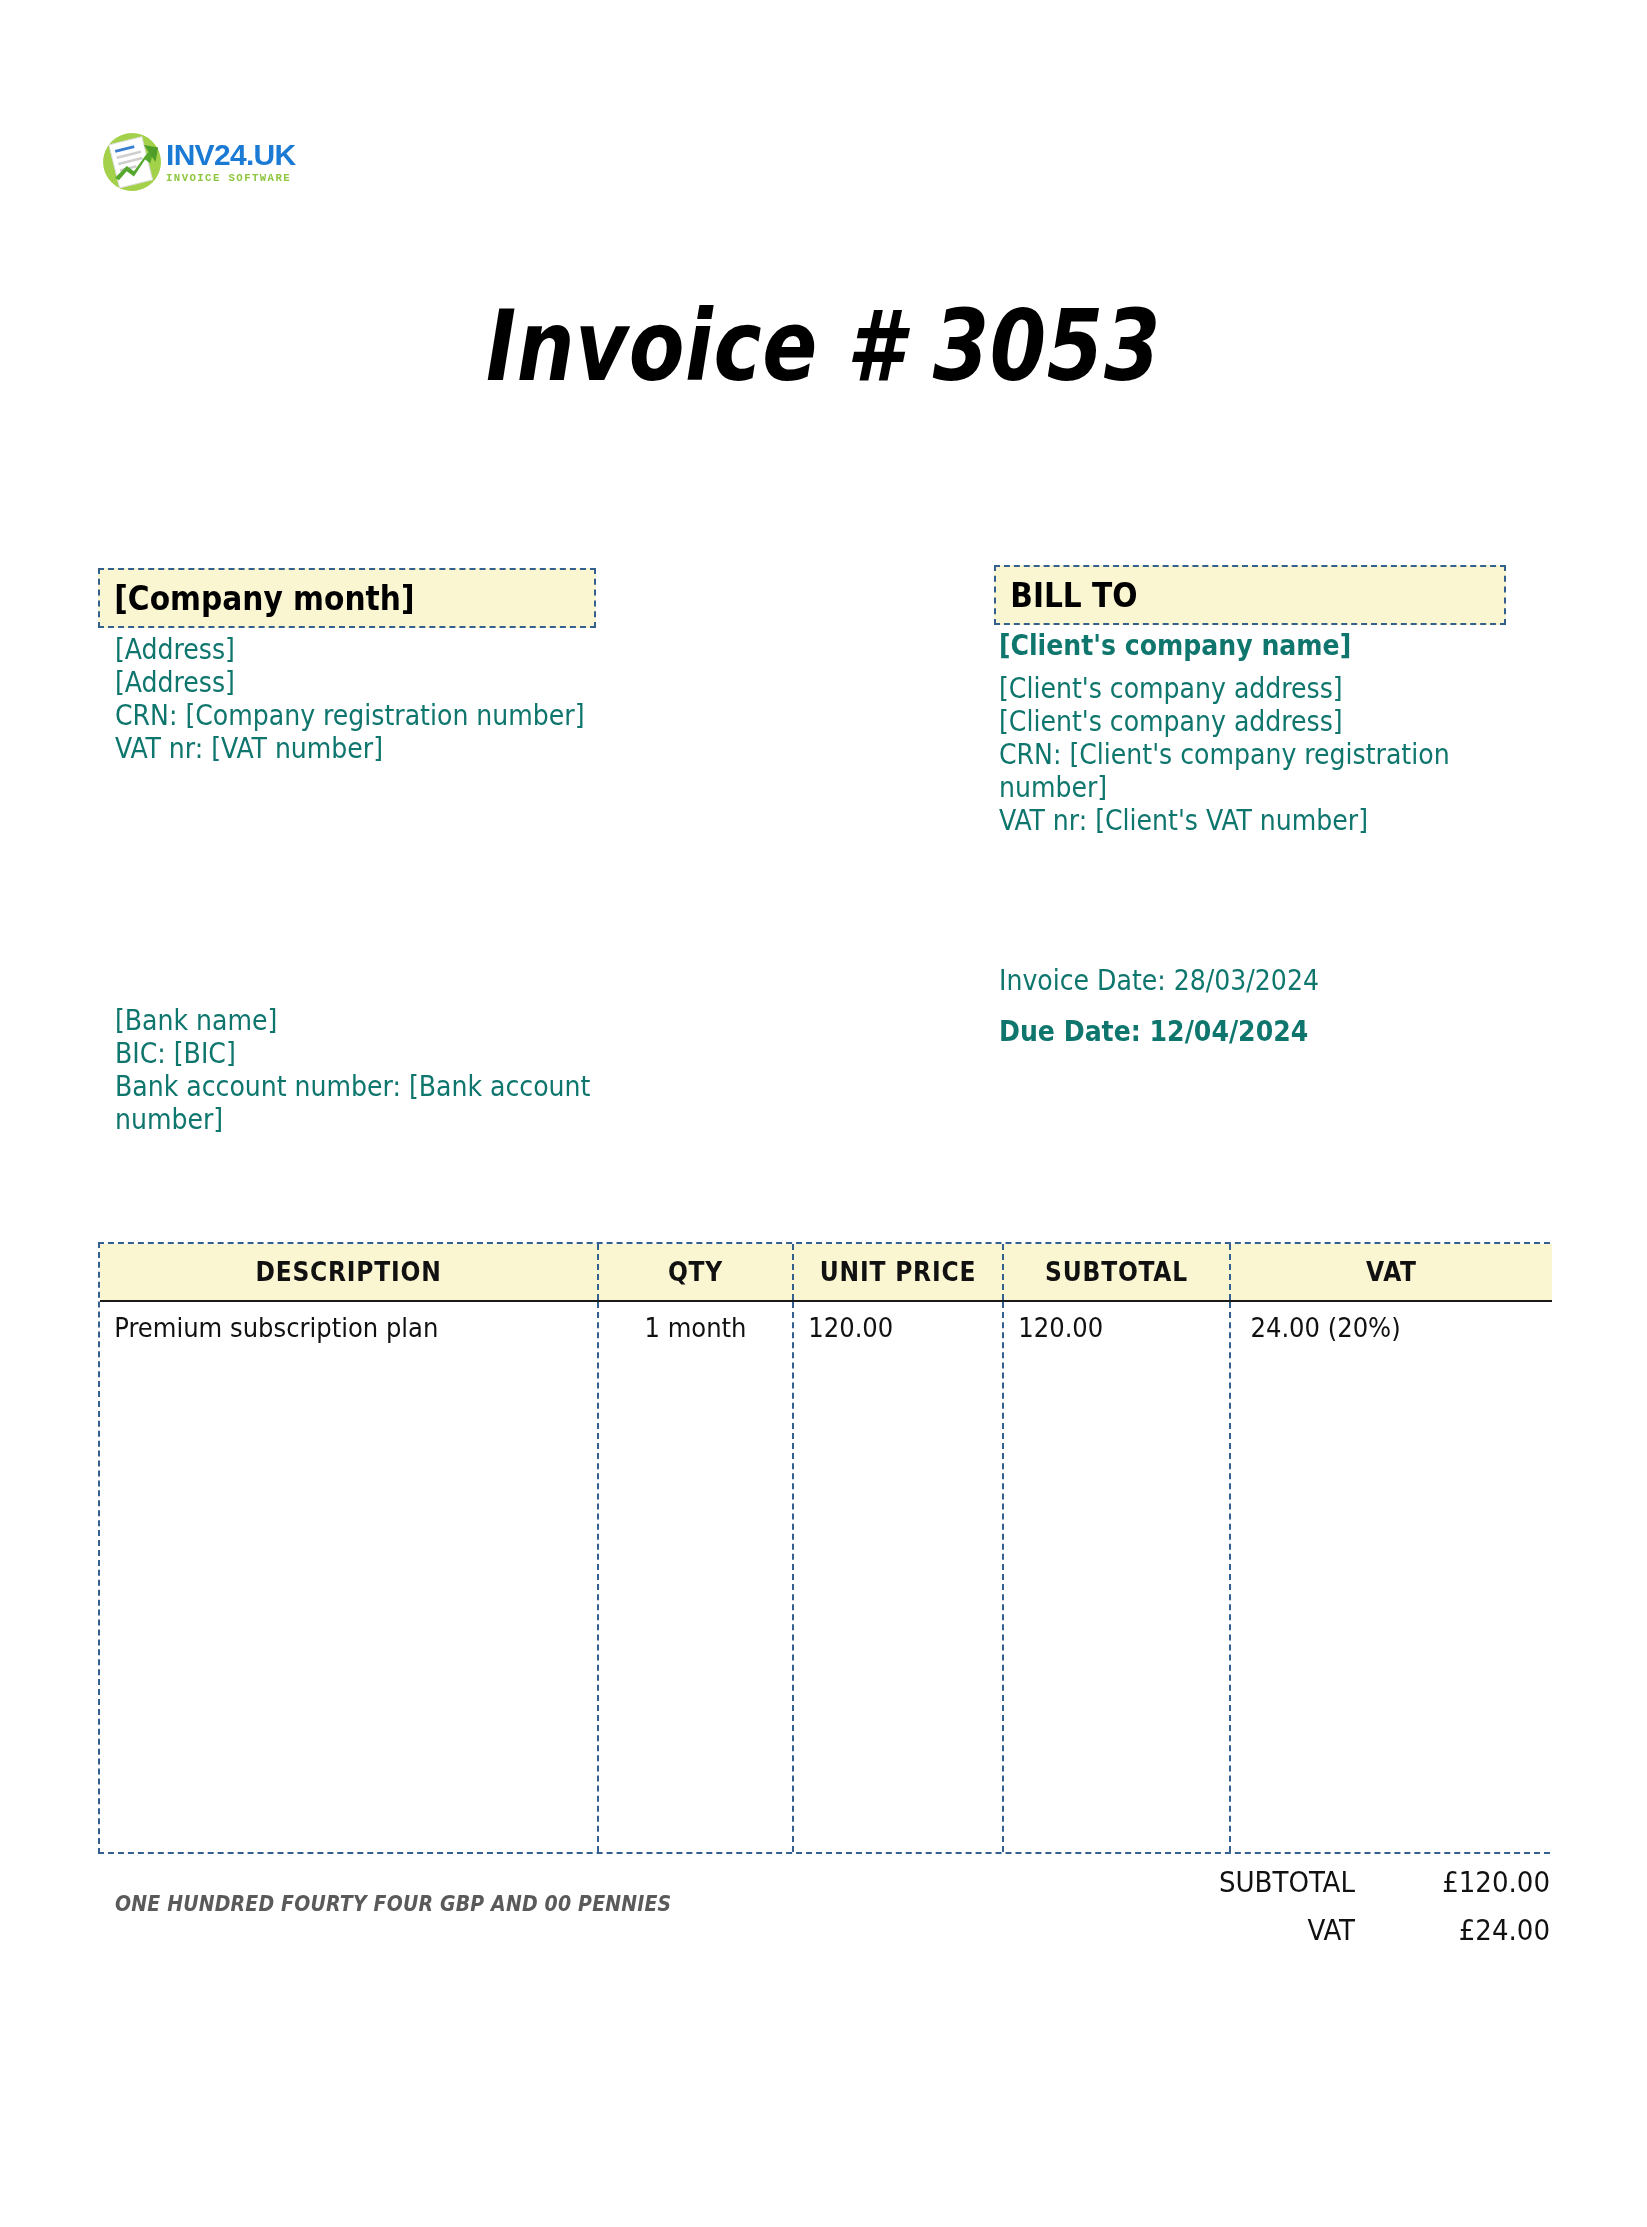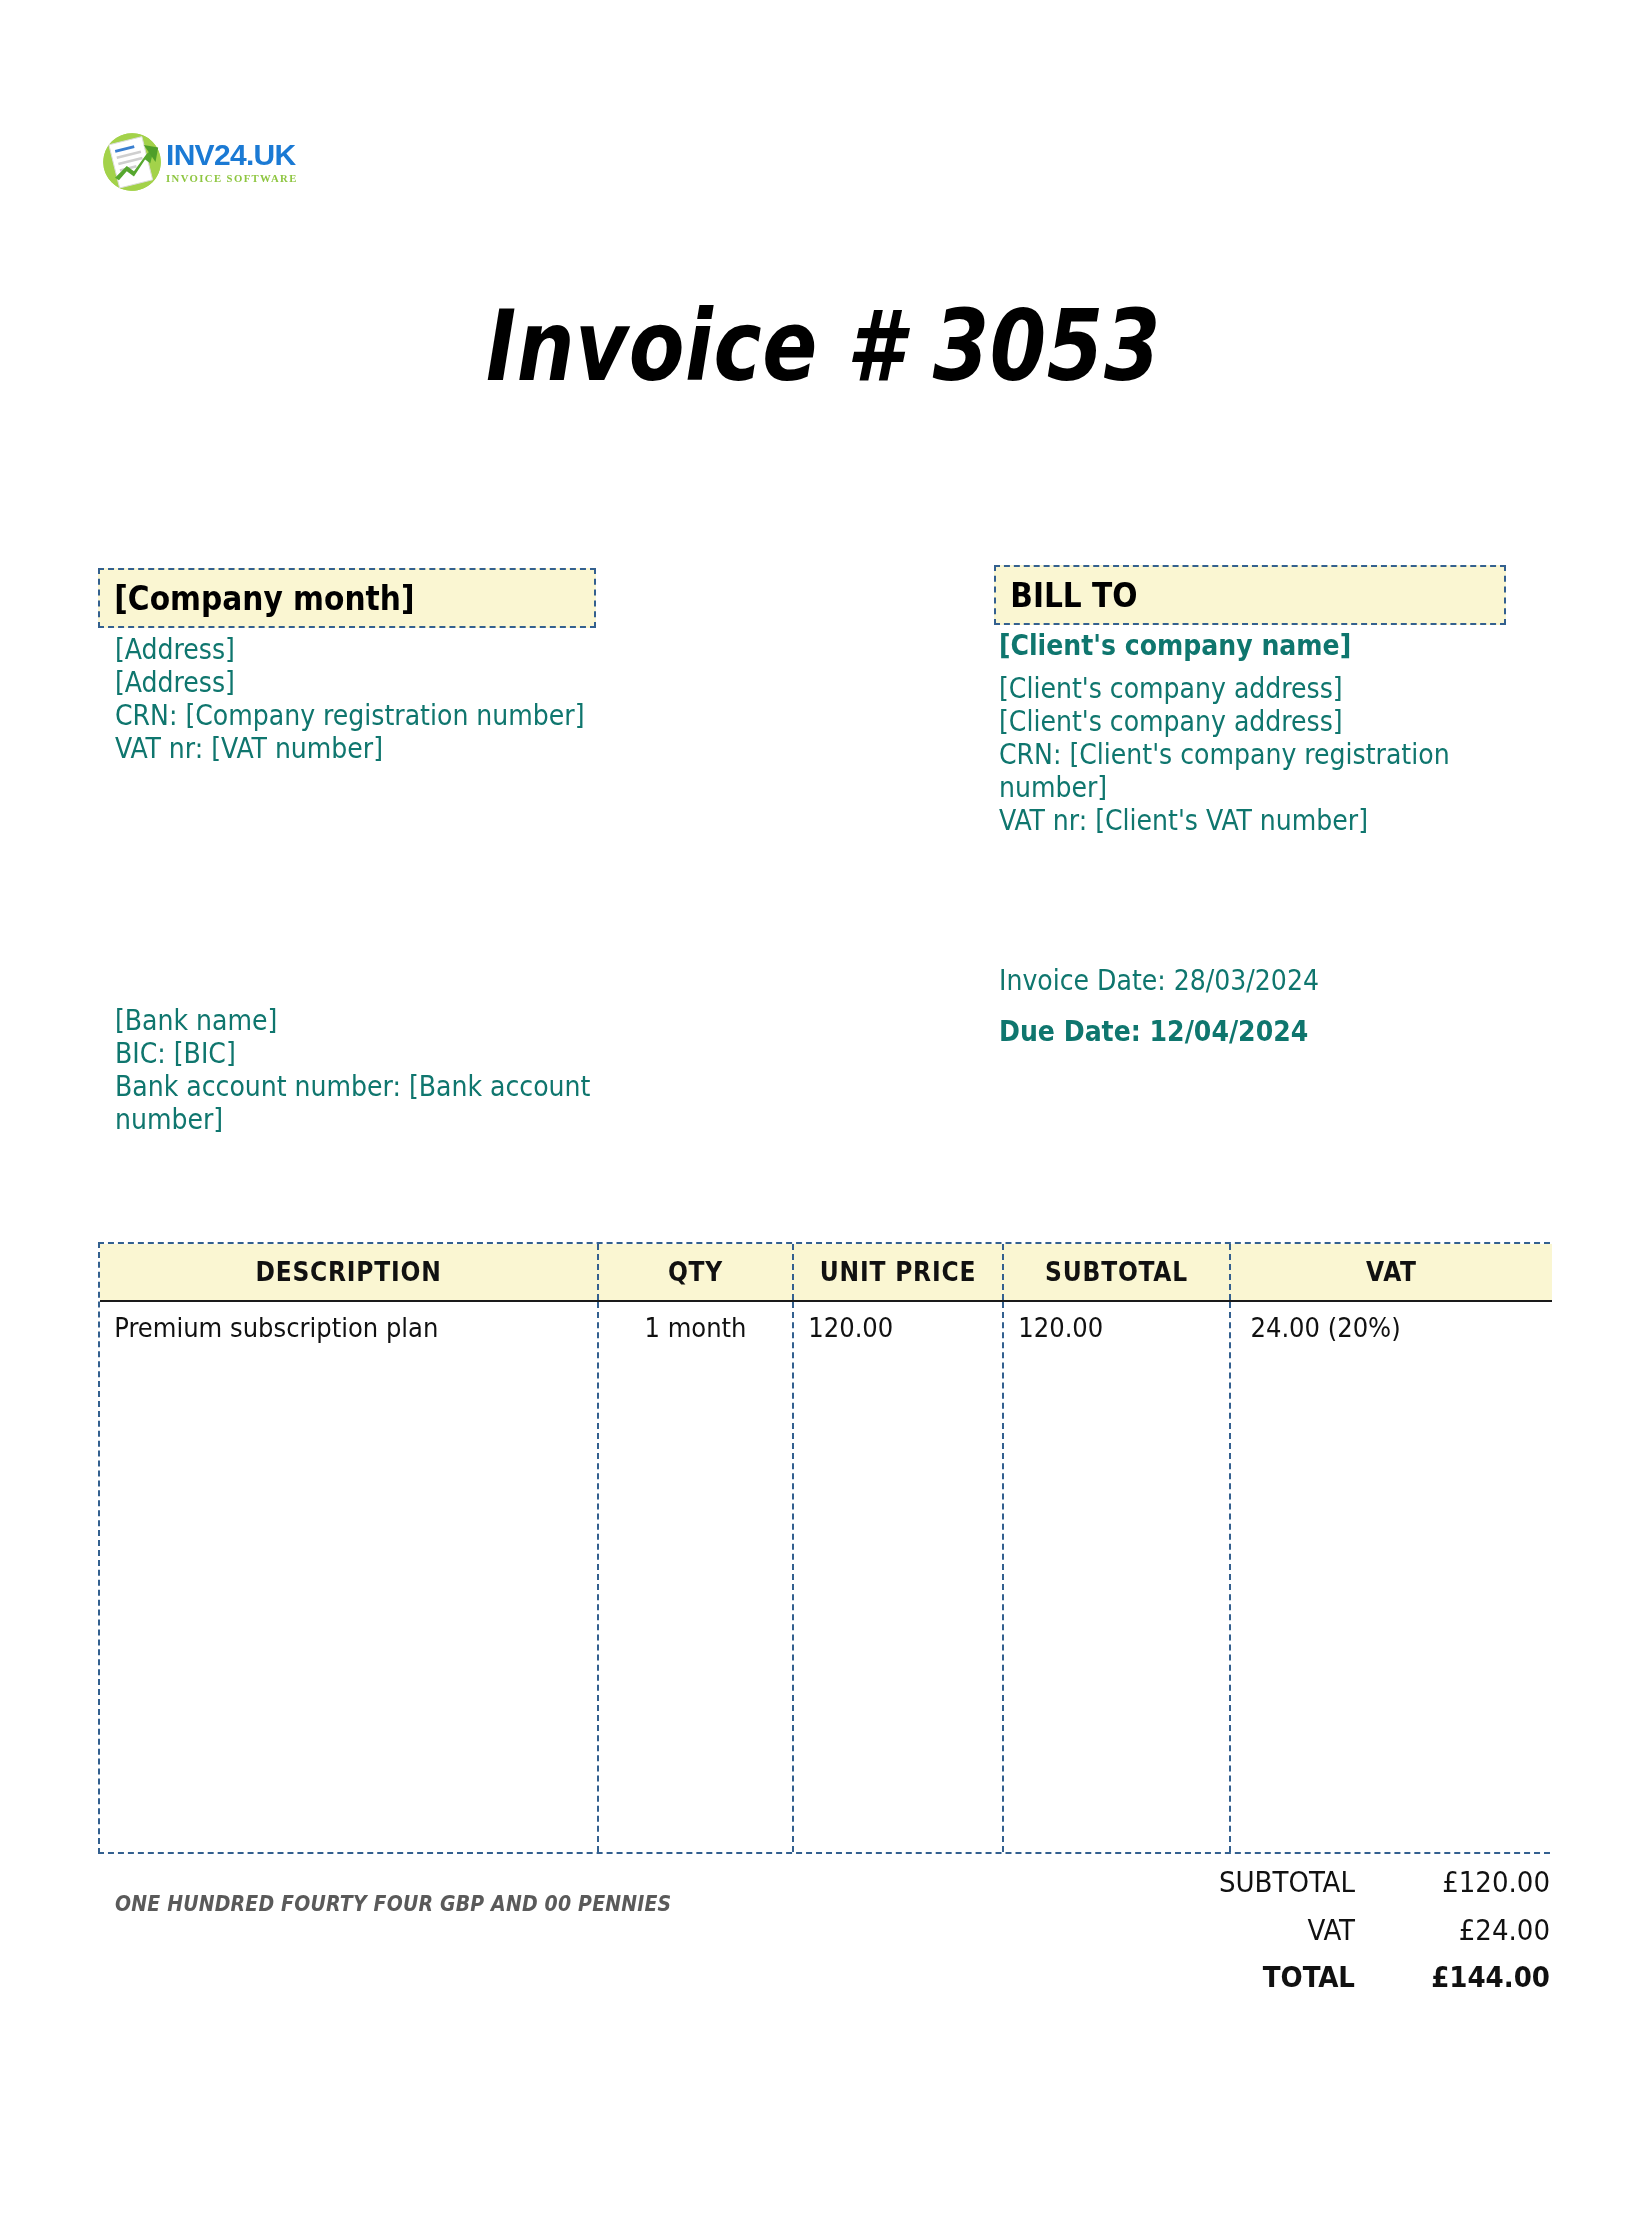--- a/index.html
+++ b/index.html
@@ -40,21 +40,21 @@
     line-height: 1;
   }
   .logo-title {
     font-family: "Liberation Sans", sans-serif;
     font-weight: bold;
     font-size: 30px;
     letter-spacing: -0.7px;
     color: #1b7ad4;
   }
   .logo-sub {
-    font-family: Liberation Serif, serif;
+    font-family: Liberation Mono, monospace;
     font-weight: bold;
     font-size: 10.7px;
     letter-spacing: 1.4px;
     color: #8ec640;
     margin-top: 3.3px;
   }
 
   
   .invoice-title {
     position: absolute;
@@ -290,20 +290,16 @@
 
   <div class="totals">
     <div class="row">
       <span class="lbl">SUBTOTAL</span>
       <span class="val">£120.00</span>
     </div>
     <div class="row">
       <span class="lbl">VAT</span>
       <span class="val">£24.00</span>
     </div>
-    <div class="row bold">
-      <span class="lbl">TOTAL</span>
-      <span class="val">£144.00</span>
-    </div>
   </div>
 
 </div>
 
 
 </body></html>

